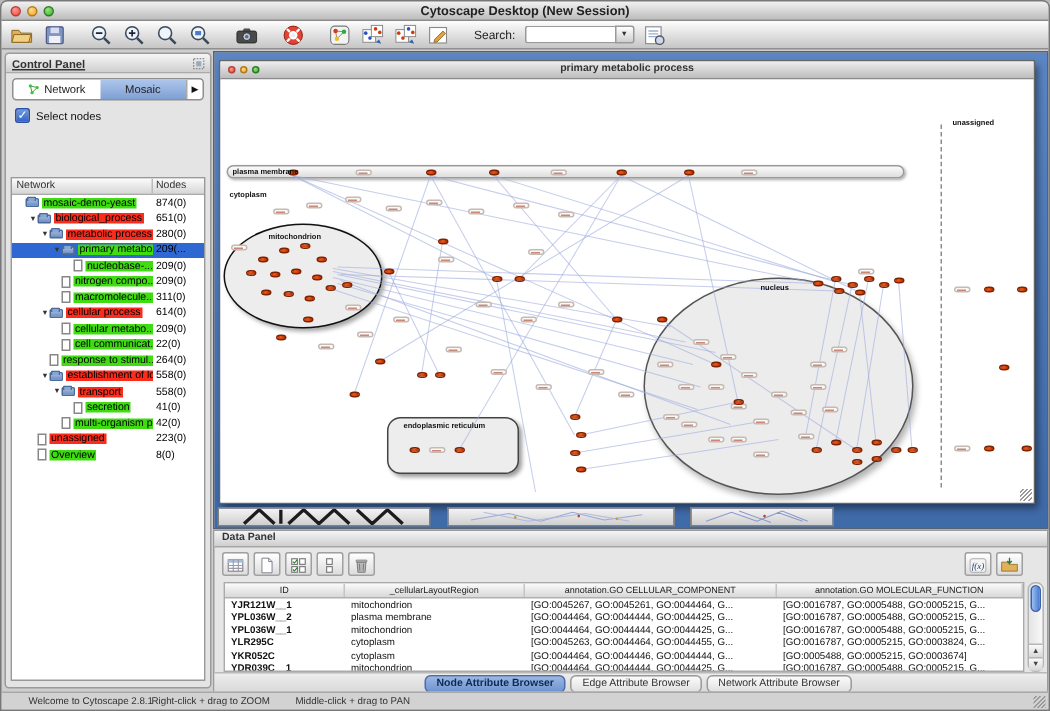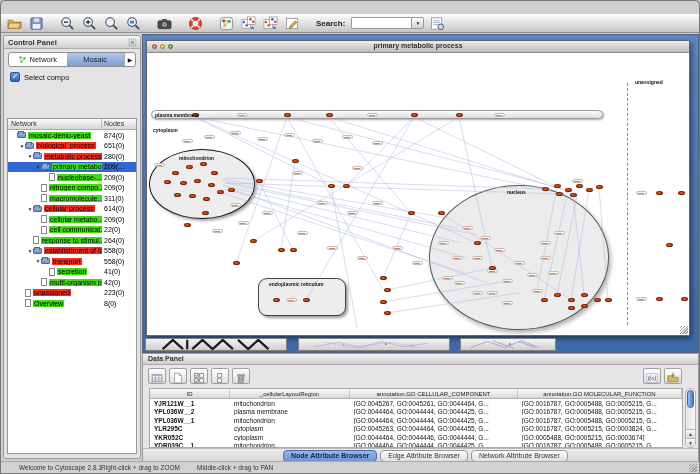--- a/index.html
+++ b/index.html
@@ -18,33 +18,33 @@
   .wtitle{position:absolute;left:0;top:1px;width:100%;text-align:center;
           font-size:8.5px;font-weight:bold;color:#222;}
 
   
   .toolbar{position:absolute;left:0;top:13px;width:100%;height:19px;
            background:linear-gradient(#fdfdfd,#c6c6c6);border-bottom:1px solid #8f8f8f;
            display:flex;align-items:center;padding:0 6px;}
   .tgroup{display:flex;align-items:center;gap:7px;margin-right:16px;}
   .tbtn{width:15px;height:15px;display:inline-block;cursor:default;}
   .tbtn svg{width:100%;height:100%;display:block;}
-  .search-label{font-size:8px;color:#222;margin-right:6px;font-weight:bold;}
+  .search-label{font-size:8px;color:#222;margin-right:6px;}
   .search-field{width:60px;height:12px;border:1px solid #9a9a9a;border-right:none;
                 border-radius:2px 0 0 2px;background:#fff;}
   .search-drop{width:13px;height:12px;border:1px solid #9a9a9a;background:linear-gradient(#fff,#cfcfcf);
                font-size:5px;text-align:center;line-height:11px;color:#333;border-radius:0 2px 2px 0;}
   .search-apply{width:15px;height:15px;margin-left:6px;}
   .search-apply svg{width:100%;height:100%;}
 
   
   .cpanel{position:absolute;left:2px;top:34px;width:138px;height:424px;
           background:#e4e4e4;border:1px solid #9b9b9b;border-radius:3px;}
   .cp-head{height:13px;background:linear-gradient(#f6f6f6,#cfcfcf);border-bottom:1px solid #aaa;
-           font-size:7.5px;font-weight:bold;color:#333;padding:2px 4px;position:relative;border-radius:3px 3px 0 0;}
+           font-size:7.5px;font-weight:bold;color:#333;padding:2px 4px;position:relative;border-radius:3px 3px 0 0;text-decoration:underline;}
   .cp-float{position:absolute;right:3px;top:2px;width:9px;height:9px;}
   .cp-float svg{width:100%;height:100%;}
   .cp-tabs{margin:3px 4px 2px;height:15px;display:flex;border:1px solid #8f8f8f;border-radius:3px;
            background:#fff;font-size:7.5px;overflow:hidden;}
   .cp-tab{flex:1;display:flex;align-items:center;justify-content:center;gap:2px;color:#222;}
   .cp-tab.sel{background:linear-gradient(#aec6ec,#7fa0d4);font-weight:normal;}
   .cp-tab .ticon{width:9px;height:9px;}
   .cp-tab .ticon svg{width:100%;height:100%;}
   .cp-tab-arrow{width:11px;border-left:1px solid #aaa;display:flex;align-items:center;
                 justify-content:center;font-size:6px;color:#111;}
@@ -152,20 +152,26 @@
   .statusbar span{position:absolute;top:2px;}
   .st1{left:18px;} .st2{left:100px;} .st3{left:196px;}
   .app-grip{position:absolute;right:2px;bottom:2px;width:8px;height:8px;
             background:repeating-linear-gradient(135deg,transparent 0 1px,#9a9a9a 1px 2px);}
 </style>
 </head>
 <body>
 
 <div id="app">
 
+  <div class="titlebar">
+    <span class="tl r"></span>
+    <span class="tl y"></span>
+    <span class="tl g"></span>
+    <div class="wtitle">Cytoscape Desktop (New Session)</div>
+  </div>
 
   <div class="toolbar">
     <span id="toolbar-groups" style="display:flex;align-items:center;">
         <span class="tgroup">
           <span class="tbtn">
             <svg viewBox="0 0 16 16">
               <path d="M1 4.5h5l1.5 2H15V13H1z" fill="#e3b05a" stroke="#8a6a20" stroke-width=".7"></path>
               <path d="M2.5 7.5h12L13 13H1z" fill="#f2cf85" stroke="#8a6a20" stroke-width=".7"></path>
             </svg>
           </span>
@@ -312,21 +318,21 @@
             </svg></span>
         <span>Network</span>
       </div>
       <div class="cp-tab sel">
         <span>Mosaic</span>
       </div>
       <div class="cp-tab-arrow">▶</div>
     </div>
     <div class="checkrow">
       <span class="checkbox">✓</span>
-      <span>Select compo</span>
+      <span>Select nodes</span>
     </div>
     <div class="tree-wrap">
       <div class="tree-head">
         <div class="th-net">Network</div>
         <div class="th-nodes">Nodes</div>
       </div>
       <div id="tree-rows">
           <div class="tree-row" style="padding-left: 3px;">
             <span class="tri">&nbsp;</span>
             <span class="ic-folder"></span>

